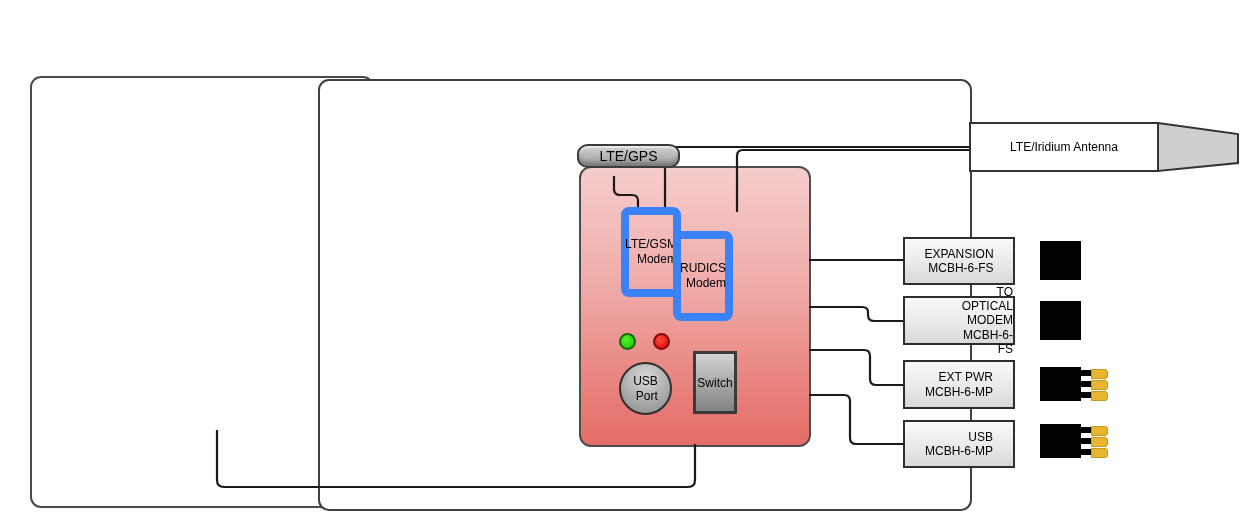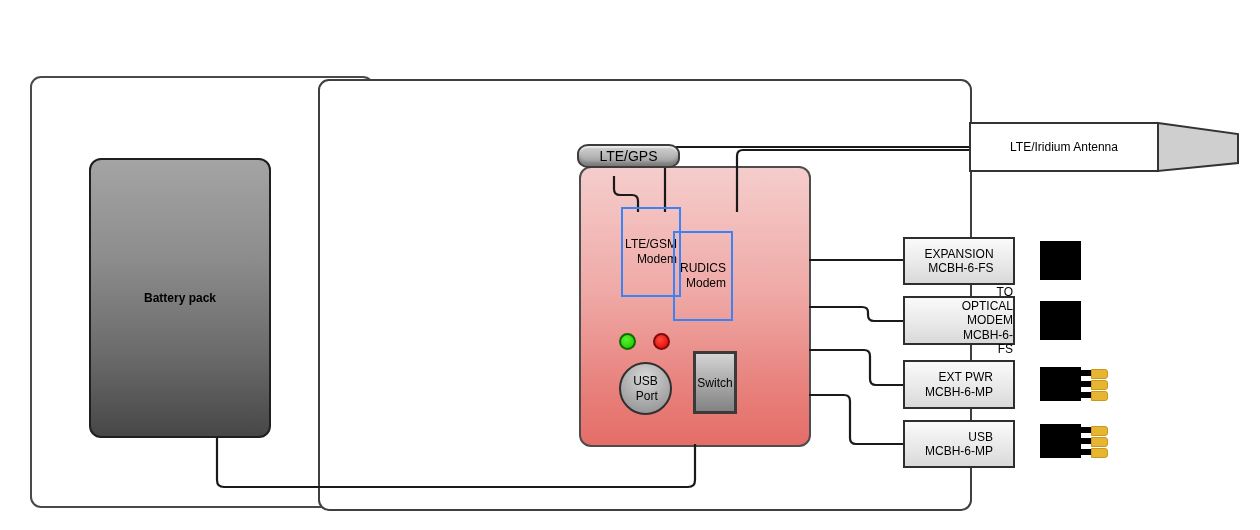--- a/index.html
+++ b/index.html
@@ -36,21 +36,21 @@
     left:577px;top:144px;width:103px;height:24px;z-index:7;
     border:2px solid #3c3c3c;border-radius:11px/10px;
     background:linear-gradient(180deg,#d2d2d2 0%,#b9b9b9 45%,#949494 100%);
     box-shadow:inset 0 2px 1px rgba(255,255,255,.55), inset 0 -4px 3px rgba(0,0,0,.18);
     font-size:14px;
   }
 
   
   .modem{
     width:60px;height:90px;z-index:6;
-    border:2px solid #3b82f6;border-radius:0;
+    border:8px solid #3b82f6;border-radius:8px;
     background:linear-gradient(180deg,#dcе9fb 0%,#dce9fb 0%,#cddcf4 100%);
     font-size:12px;line-height:1.25;
   }
   #modem-lte{left:621px;top:207px;}
   #modem-rudics{left:673px;top:207px;margin-top:24px;}
 
   
   .led{width:17px;height:17px;border-radius:50%;z-index:6;}
   #led-green{left:619px;top:333px;background:radial-gradient(circle at 40% 35%,#57f02e,#17c400);border:2px solid #0d6b00;}
   #led-red{left:653px;top:333px;background:radial-gradient(circle at 40% 35%,#ff4a3a,#dd0000);border:2px solid #7e0a0a;}
@@ -118,23 +118,20 @@
       <path d="M614,176 V189 Q614,195 620,195 H632 Q638,195 638,201 V212"></path>
       <path d="M217,430 V480 Q217,487 224,487 H688 Q695,487 695,480 V444"></path>
       <path d="M809,260 H935"></path>
       <path d="M809,307 H862 Q868,307 868,312 V315 Q868,321 874,321 H935"></path>
       <path d="M809,350 H864 Q870,350 870,356 V379 Q870,385 876,385 H935"></path>
       <path d="M809,395 H844 Q850,395 850,401 V438 Q850,444 856,444 H935"></path>
     </g>
     <polygon points="1158,123 1238,134 1238,163 1158,171" fill="#cfcfcf" stroke="#333" stroke-width="2"></polygon>
   </svg>
 
-  <div class="abs center" id="battery">
-    <span class="lbl">Battery pack</span>
-  </div>
 
   <div class="abs" id="module"></div>
 
   <div class="abs center" id="gps-puck">
     <span class="lbl">LTE/GPS</span>
   </div>
 
   <div class="abs center modem" id="modem-lte">
     <span class="lbl">LTE/GSM
 Modem</span>

